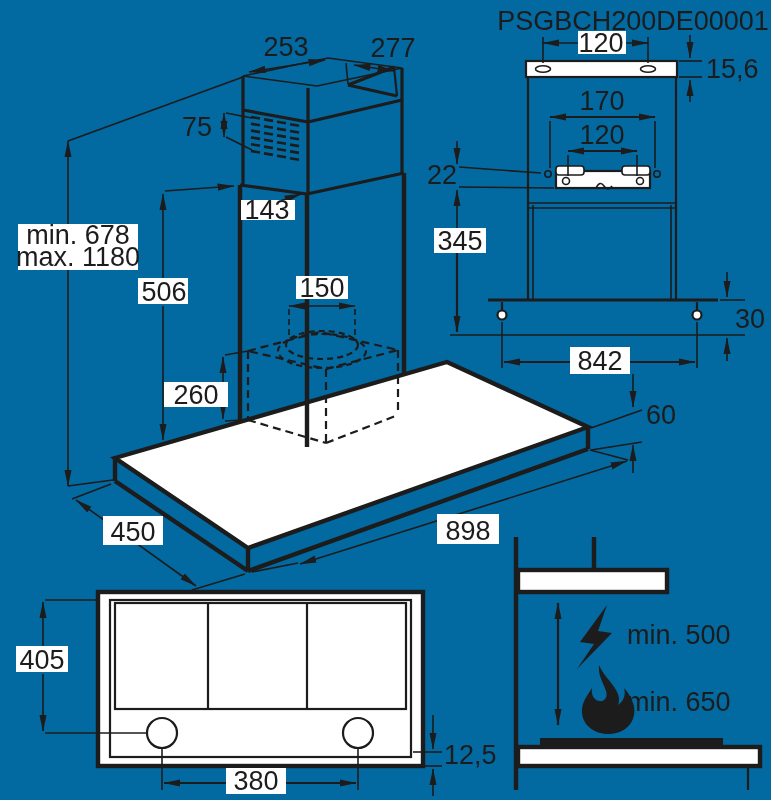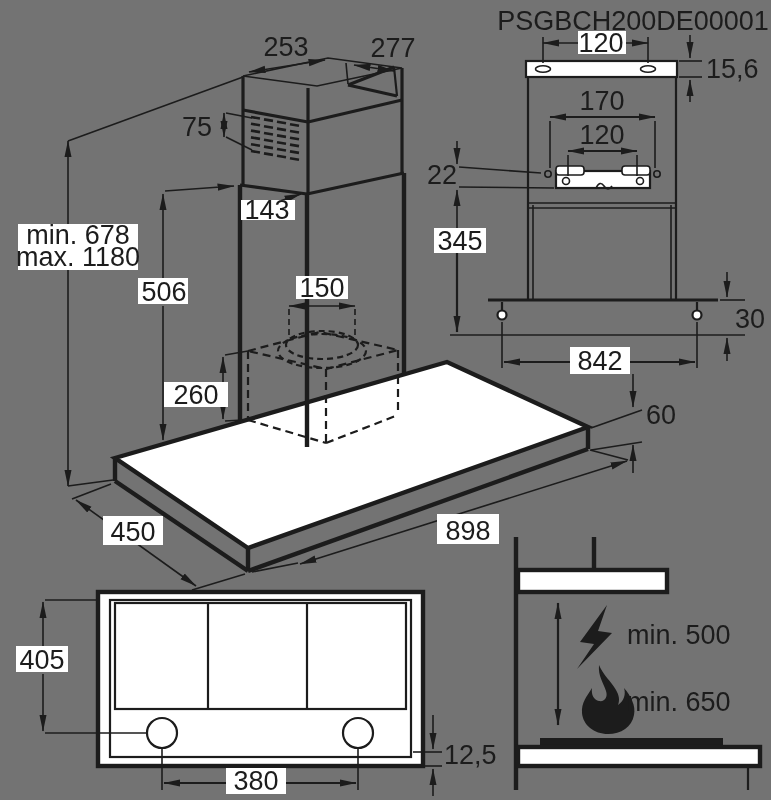--- a/index.html
+++ b/index.html
@@ -1,16 +1,16 @@
 <!DOCTYPE html>
 <html><head>
 <meta charset="utf-8">
 <style>
   html,body{margin:0;padding:0;background:#ffffff;}
-  .page{width:771px;height:800px;background:#737373;position:relative;overflow:hidden;}
+  .page{width:771px;height:800px;background:#0369a1;position:relative;overflow:hidden;}
   svg{display:block;}
   .ln{stroke:#1c1c1c;fill:none;}
   .s1{stroke-width:1.6;}
   .s2{stroke-width:2.2;}
   .s3{stroke-width:3.2;}
   .s4{stroke-width:4.4;}
   .dash{stroke-dasharray:8 5;}
   .dash2{stroke-dasharray:6 4;}
   .fillwhite{fill:#ffffff;}
   .filldark{fill:#1c1c1c;stroke:none;}

